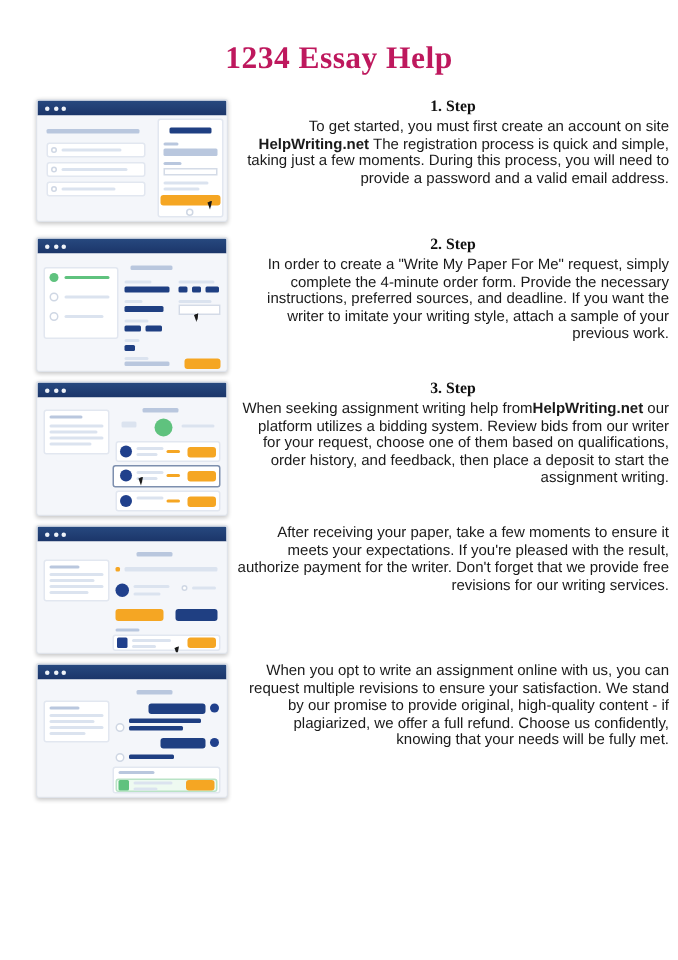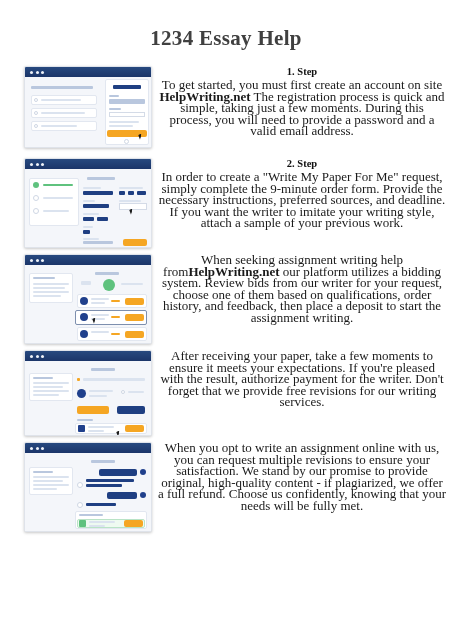--- a/index.html
+++ b/index.html
@@ -19,21 +19,21 @@
   .page-title {
     position: absolute;
     top: 26px;
     left: 0;
     width: 452px;
     text-align: center;
     font-family: "Liberation Serif", serif;
     font-weight: bold;
     font-size: 21px;
     letter-spacing: 0.3px;
-    color: #404040;
+    color: #be185d;
   }
 
   
   .steps {
     position: absolute;
     top: 66px;
     left: 0;
     width: 452px;
   }
   .step-row {
@@ -55,26 +55,26 @@
   }
   .step-heading {
     font-family: "Liberation Serif", serif;
     font-weight: bold;
     font-size: 10.5px;
     color: #111111;
     text-align: center;
     margin: 0 0 2px 0;
   }
   .step-body {
-    font-family: Liberation Serif, serif;
-    font-size: 13px;
+    font-family: Liberation Sans, sans-serif;
+    font-size: 10px;
     line-height: 11.6px;
     color: #1a1a1a;
     margin: 0;
-    text-align: center;
+    text-align: right;
   }
   .step-body b { font-weight: bold; }
 
   
   .win {
     width: 126px;
     background: #ffffff;
     border: 1px solid #dfe3ea;
     border-radius: 2px;
     box-shadow: 0 1px 3px rgba(0,0,0,0.22);
@@ -254,21 +254,21 @@
           <div class="abs bar b-navy" style="left:58px; top:61px; width:7px; height:4px;"></div>
           <div class="abs bar b-light" style="left:58px; top:69px; width:16px; height:2px;"></div>
 
           <div class="abs bar b-mid" style="left:58px; top:72px; width:30px; height:3px;"></div>
           <div class="abs btn-orange" style="left:98px; top:70px; width:24px; height:7px;"></div>
         </div>
       </div>
     </div>
     <div class="text-col">
       <div class="step-heading">2. Step</div>
-      <p class="step-body"><span>In order to create a "Write My Paper For Me" request, simply complete the 9-minute order form. Provide the necessary instructions, preferred sources, and deadline. If you want the writer to imitate your writing style, attach a sample of your previous work.</span><b></b><span></span></p>
+      <p class="step-body"><span>In order to create a "Write My Paper For Me" request, simply complete the 4-minute order form. Provide the necessary instructions, preferred sources, and deadline. If you want the writer to imitate your writing style, attach a sample of your previous work.</span><b></b><span></span></p>
     </div>
   </div>
 
   <div class="step-row" style="height:96px;">
     <div class="shot-col">
       <div class="win" style="height:88px;">
         <div class="win-bar">
           <span class="dot"></span>
           <span class="dot"></span>
           <span class="dot"></span>
@@ -303,20 +303,21 @@
 
           <div class="abs card" style="left:52px; top:62px; width:70px; height:14px;"></div>
           <div class="abs avatar-navy" style="left:55px; top:65px; width:8px; height:8px;"></div>
           <div class="abs bar b-light" style="left:66px; top:66px; width:18px; height:2px;"></div>
           <div class="abs bar b-orange" style="left:86px; top:68px; width:9px; height:2px;"></div>
           <div class="abs btn-orange" style="left:100px;top:66px; width:19px; height:7px;"></div>
         </div>
       </div>
     </div>
     <div class="text-col">
+      <div class="step-heading">3. Step</div>
       <p class="step-body"><span>When seeking assignment writing help from</span><b>HelpWriting.net</b><span> our platform utilizes a bidding system. Review bids from our writer for your request, choose one of them based on qualifications, order history, and feedback, then place a deposit to start the assignment writing.</span></p>
     </div>
   </div>
 
   <div class="step-row" style="height:92px;">
     <div class="shot-col">
       <div class="win" style="height:84px;">
         <div class="win-bar">
           <span class="dot"></span>
           <span class="dot"></span>

